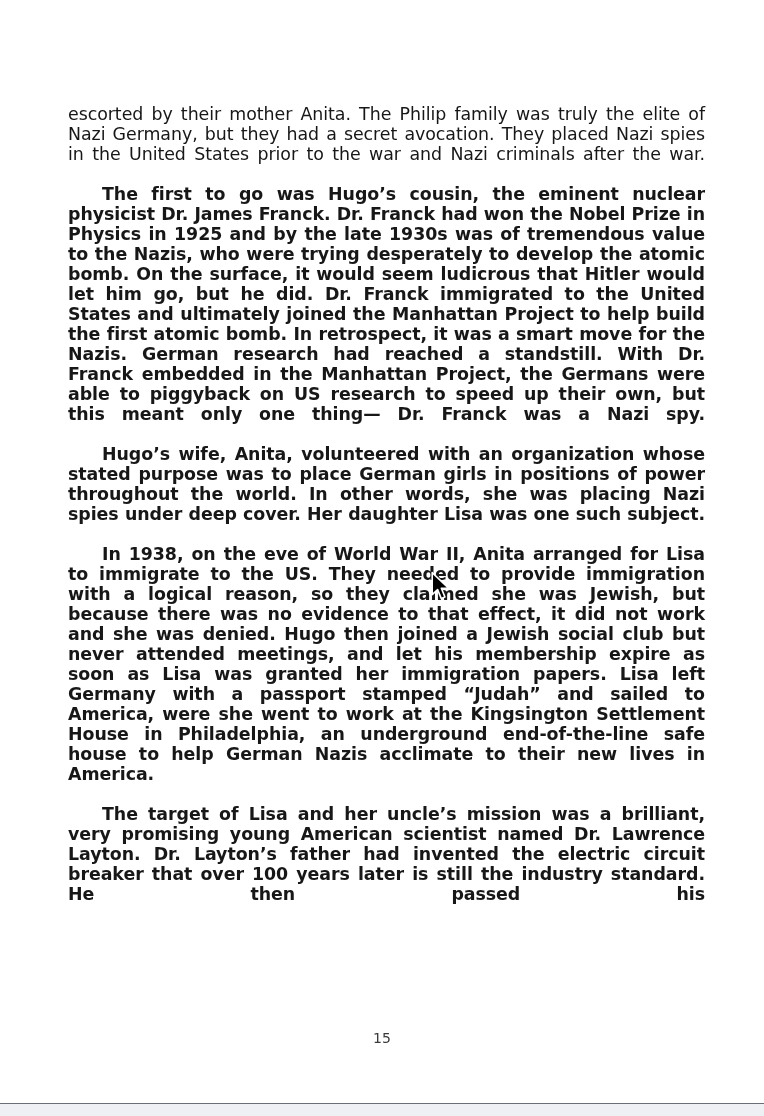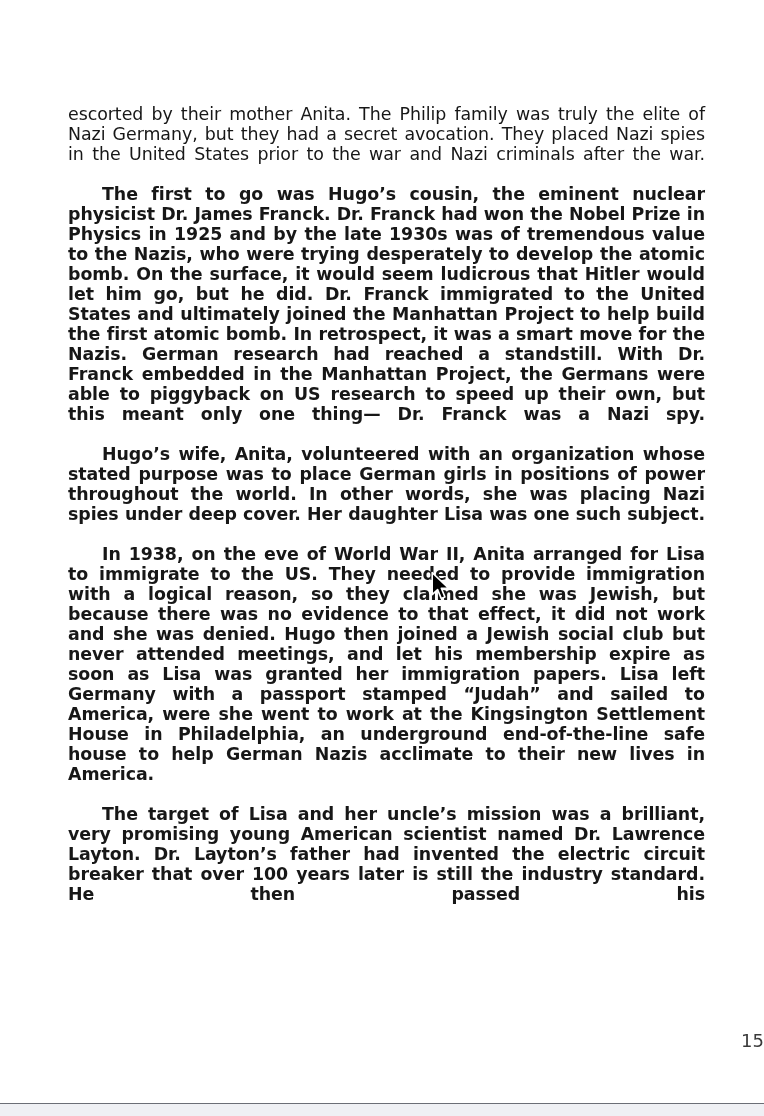--- a/index.html
+++ b/index.html
@@ -57,22 +57,22 @@
     display: inline-block;
     width: 100%;
   }
 
   
   #page-folio {
     position: absolute;
     left: 0;
     top: 1030px;
     width: 764px;
-    text-align: right;
-    font-size: 18px;
+    text-align: center;
+    font-size: 14px;
     color: #3a3a3a;
     font-family: "DejaVu Sans", sans-serif;
   }
 
   
   #mouse-cursor {
     position: absolute;
     left: 430px;
     top: 571px;
     width: 22px;

